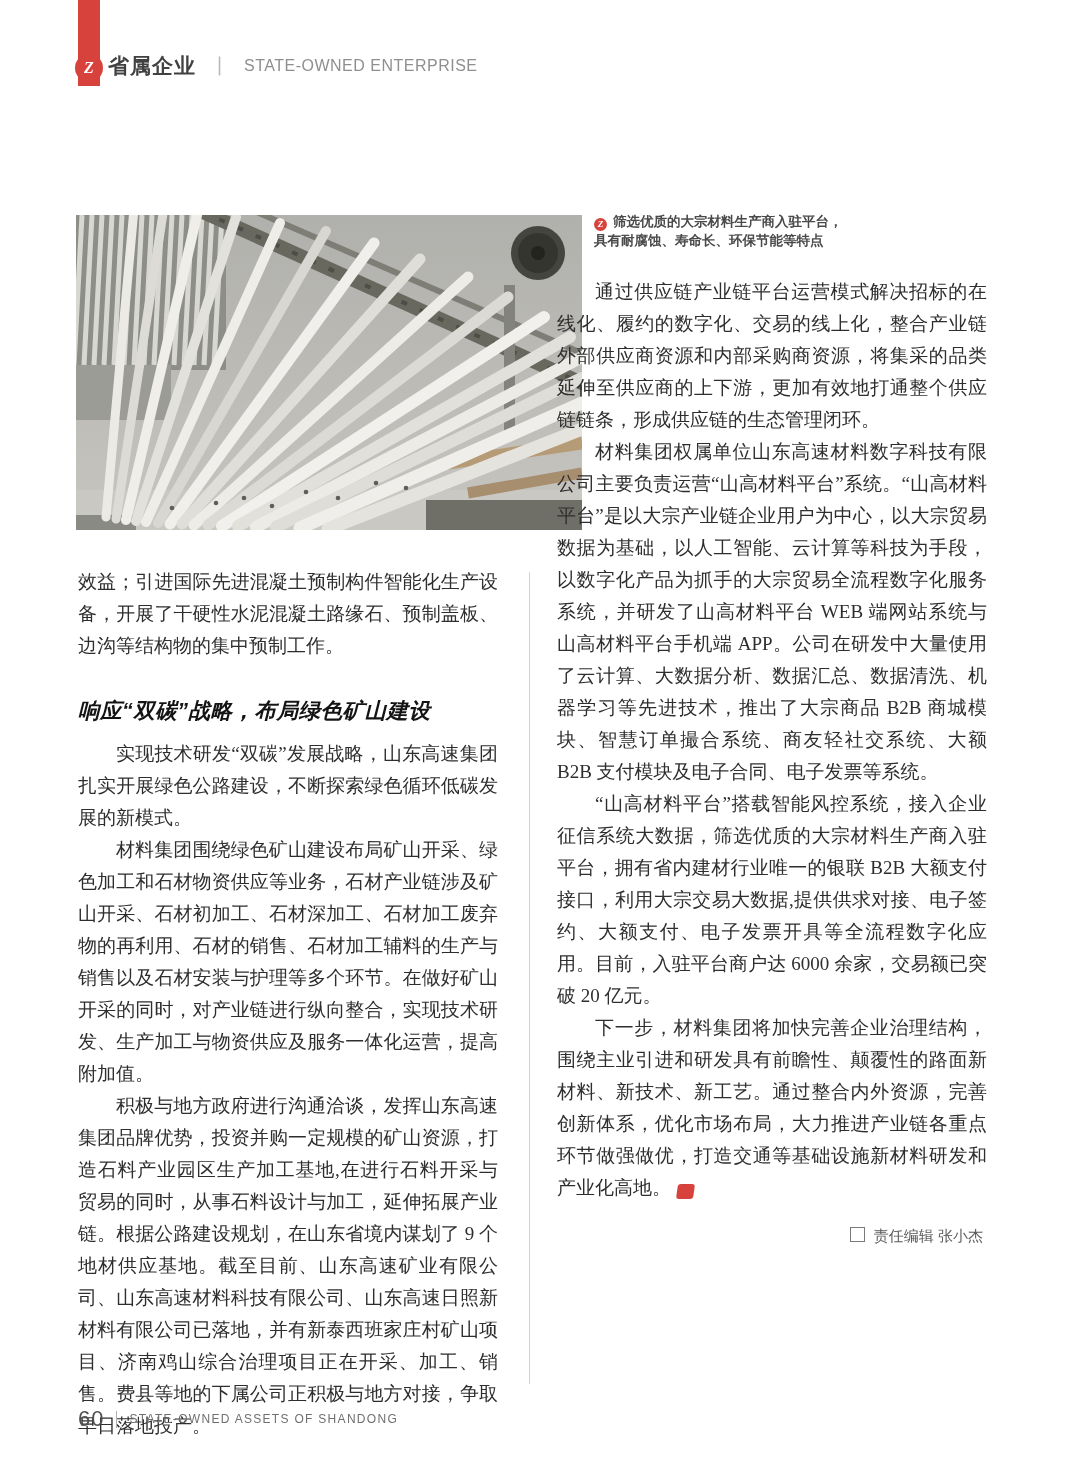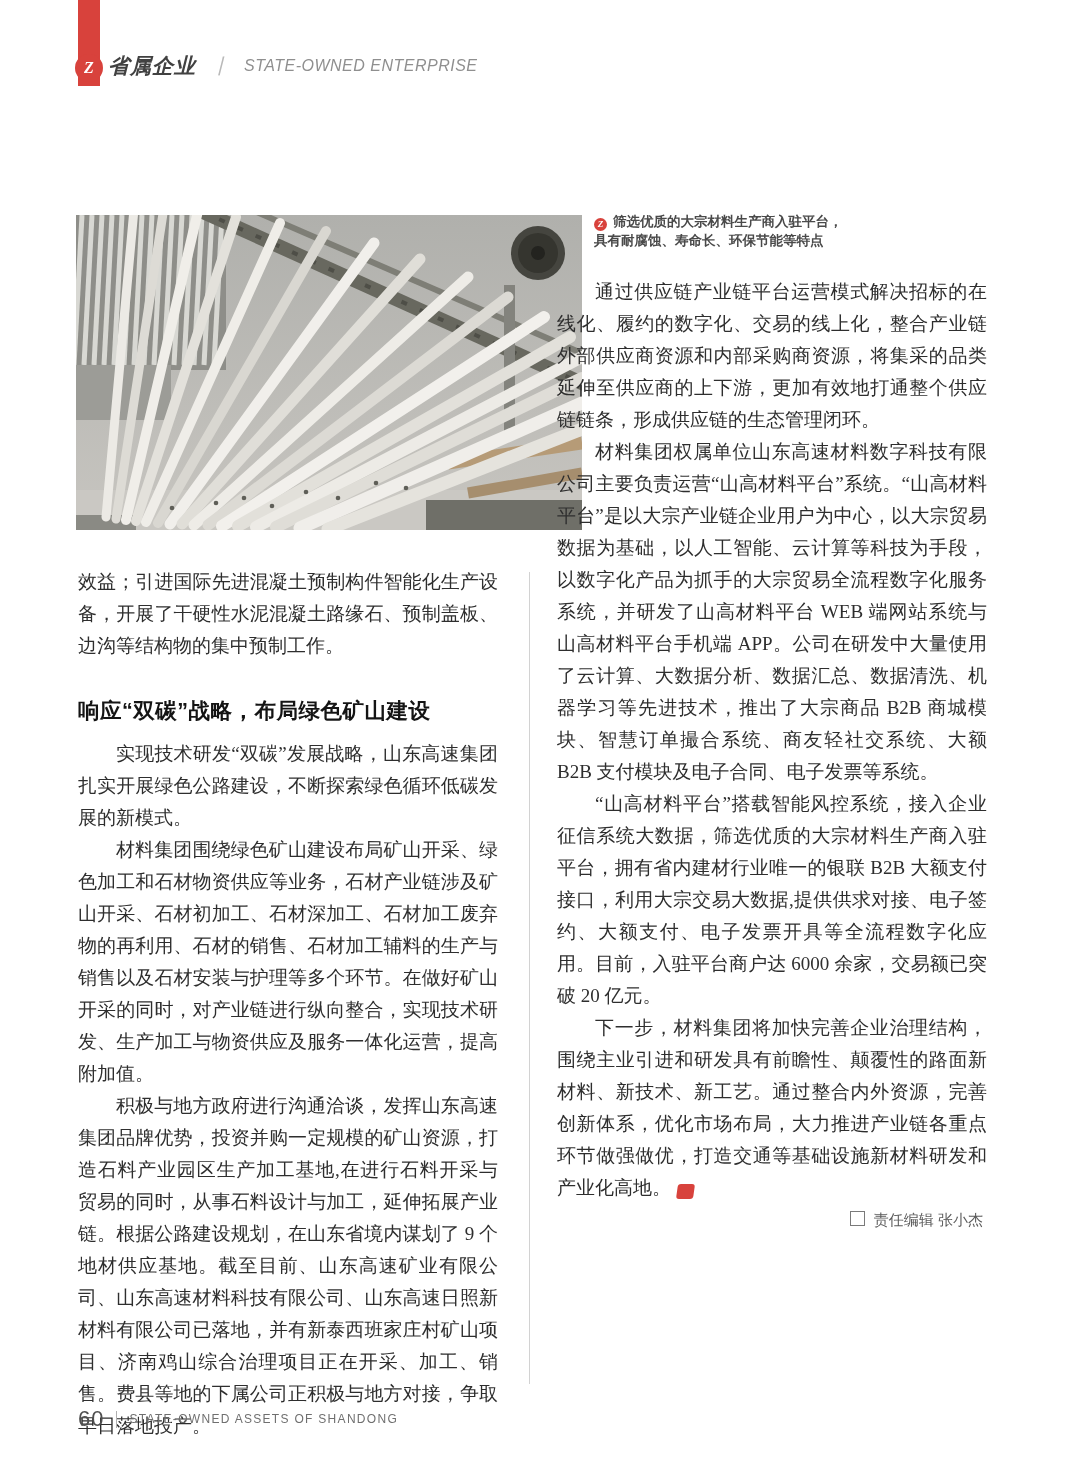--- a/index.html
+++ b/index.html
@@ -4,21 +4,21 @@
 <style>
   html,body{margin:0;padding:0;background:#ffffff;}
   body{width:1080px;height:1466px;position:relative;font-family:"Liberation Sans",sans-serif;}
   .page{position:absolute;inset:0;background:#fff;overflow:hidden;}
 
   
   .red-bar{position:absolute;left:78px;top:0;width:22px;height:86px;background:#d8423c;}
   .logo-badge{position:absolute;left:75px;top:54px;width:28px;height:28px;border-radius:50%;
     background:#d8423c;color:#fff;display:flex;align-items:center;justify-content:center;
     font-weight:bold;font-style:italic;font-size:16px;font-family:"Liberation Serif",serif;}
-  .header-line{position:absolute;left:108px;top:52px;display:flex;align-items:center;white-space:nowrap;font-style:italic;}
+  .header-line{position:absolute;left:108px;top:52px;display:flex;align-items:center;white-space:nowrap;}
   .header-cn{font-size:21px;font-weight:bold;color:#414141;letter-spacing:1px;}
   .header-sep{color:#b9b9b9;font-weight:200;font-size:20px;margin:0 14px;}
   .header-en{font-size:16px;color:#8f8f8f;letter-spacing:0.5px;font-weight:400;}
 
   
   .photo{position:absolute;left:76px;top:215px;width:506px;height:315px;background:#b5b5b1;}
   .photo svg{display:block;width:100%;height:100%;}
 
   
   .caption{position:absolute;left:594px;top:212px;width:360px;font-size:13.5px;font-weight:bold;
@@ -29,29 +29,29 @@
 
   
   .col{position:absolute;font-family:"Liberation Serif","DejaVu Serif",serif;color:#2e2e2e;
     font-size:19px;line-height:32px;text-align:justify;}
   .col p{margin:0;text-indent:2em;}
   .col p.noindent{text-indent:0;}
   .left-col{left:78px;top:566px;width:420px;}
   .right-col{left:557px;top:276px;width:430px;}
   .sec-heading{font-family:"Liberation Sans",sans-serif;font-weight:bold;color:#141414;
     font-size:21.5px;line-height:26px;text-align:left;text-indent:0;letter-spacing:0.5px;}
-  .left-col .sec-heading{margin:36px 0 14px 0;}
+  .left-col .sec-heading{margin:36px 0 14px 0;font-style:italic;}
   .right-col .sec-heading{margin:0 0 14px 0;text-align:center;}
 
   .end-mark{display:inline-block;width:17px;height:15px;background:#d8423c;border-radius:3px;
     transform:skewX(-8deg);color:#fff;font-style:italic;font-weight:bold;font-size:11px;
     text-align:center;line-height:15px;margin-left:6px;vertical-align:-1px;
     font-family:"Liberation Serif",serif;}
 
-  .editor-line{text-align:right;font-family:"Liberation Sans",sans-serif;
+  .editor-line{margin-top:16px;text-align:right;font-family:"Liberation Sans",sans-serif;
     font-size:15px;color:#5a5a5a;text-indent:0;padding-right:4px;}
   .editor-box{display:inline-block;width:13px;height:13px;border:1.5px solid #7a7a7a;
     margin-right:9px;vertical-align:-1px;}
 
   .col-divider{position:absolute;left:529px;top:572px;width:1px;height:812px;background:#d2d2d2;}
 
   
   .footer{position:absolute;left:78px;top:1406px;display:flex;align-items:center;}
   .page-num{font-size:22px;color:#4f4f4f;letter-spacing:1px;}
   .footer-sep{width:1px;height:17px;background:#b0b0b0;margin:0 12px;}

